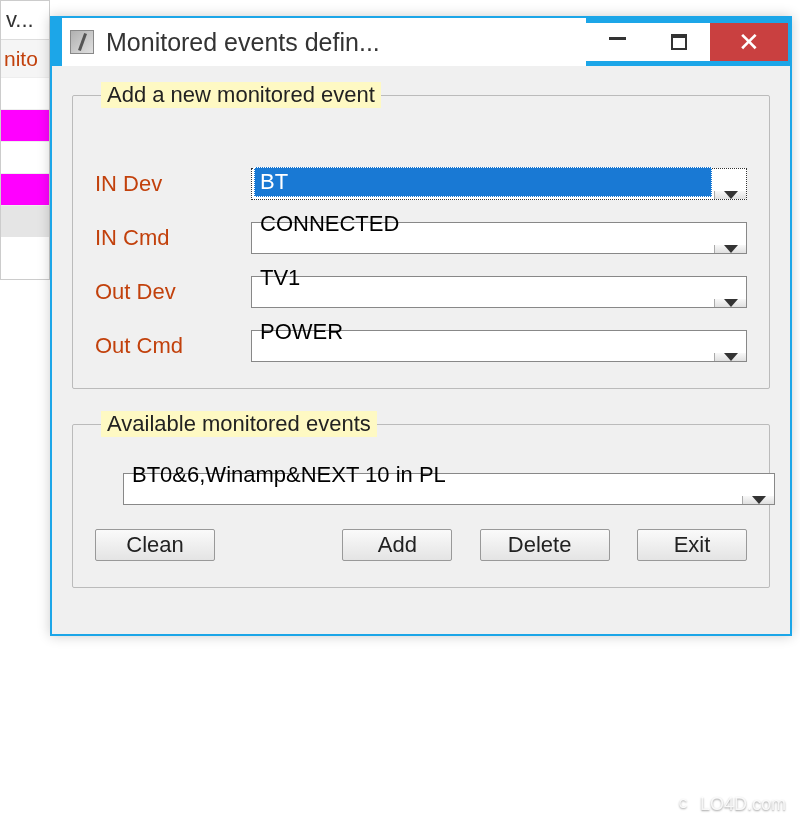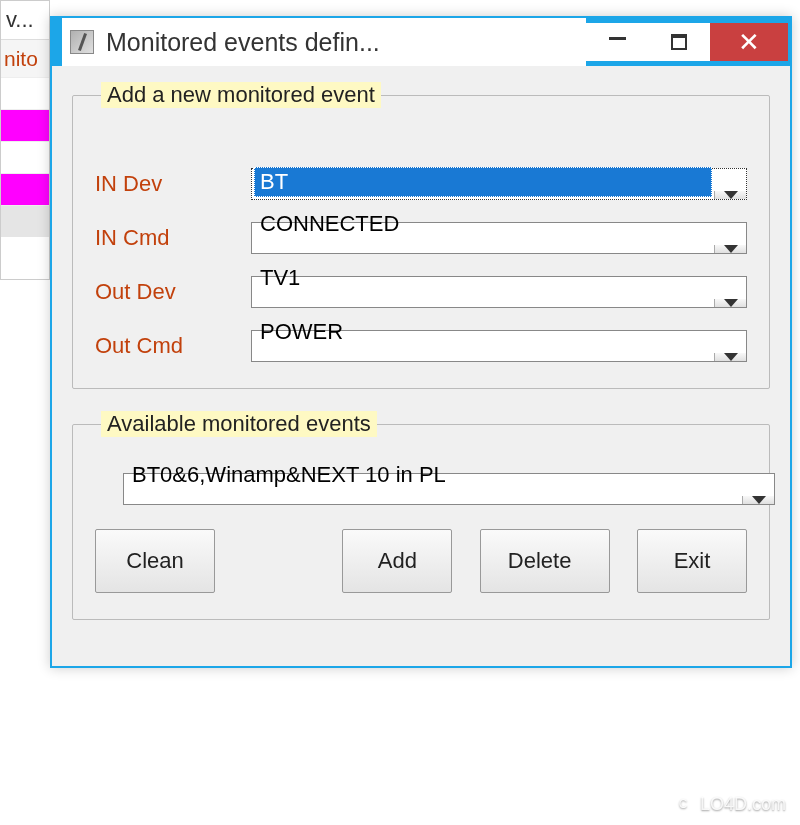--- a/index.html
+++ b/index.html
@@ -233,21 +233,21 @@
       margin-top: 18px;
     }
 
     .button-row {
       display: flex;
       gap: 20px;
       margin-top: 24px;
       justify-content: space-between;
     }
     .btn {
-      height: 64px;
+      height: 32px;
       padding: 0 18px;
       min-width: 110px;
       font-size: 22px;
       color: #222;
       background: linear-gradient(#fafafa, #e4e4e4);
       border: 1px solid #999;
       border-radius: 2px;
       display: flex;
       align-items: center;
       justify-content: center;

